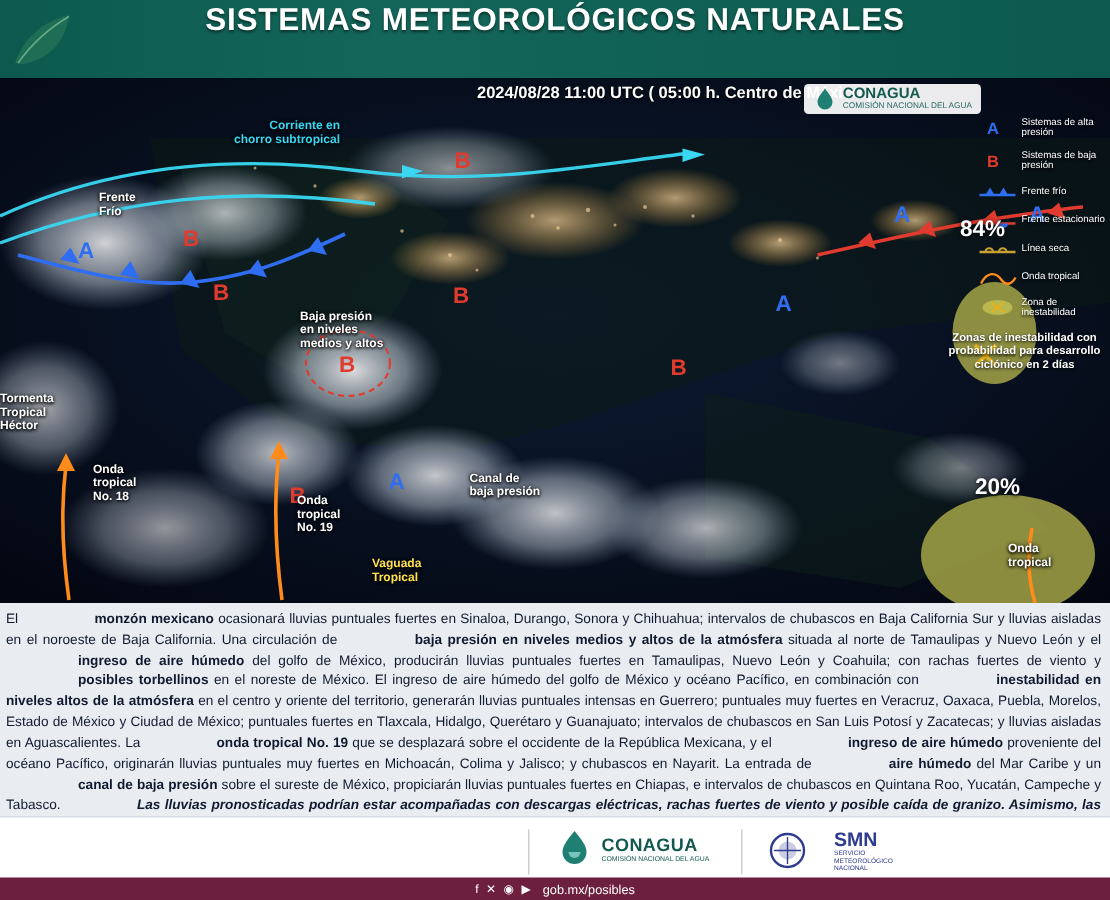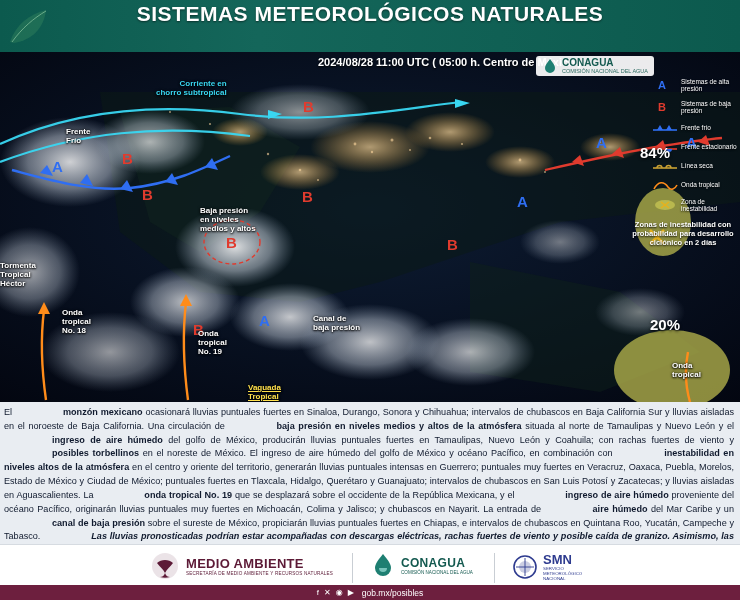--- a/index.html
+++ b/index.html
@@ -143,21 +143,21 @@
     position: absolute; top: 8px; height: 30px; width: 1px; background: #c9ced4;
   }
   .con-logo {
     position: absolute; left: 370px; top: 7px;
     display: flex; align-items: center; gap: 5px;
   }
   .con-logo .ctxt .c1 { font-size: 12px; font-weight: bold; color: #13594f; letter-spacing: .3px;}
   .con-logo .ctxt .c2 { font-size: 4.6px; color: #13594f; }
   .smn-logo {
     position: absolute; left: 512px; top: 7px;
-    display: flex; align-items: center; gap: 5px;
+    display: flex; align-items: center; gap: 18px;
   }
   .smn-logo .s1 { font-size: 13px; font-weight: bold; color: #2e3b8f; }
   .smn-logo .s2 { font-size: 4.4px; color: #2e3b8f; line-height: 1.1; }
 </style>
 </head>
 <body>
 
 <div id="page">
 
   <div class="header">
@@ -383,43 +383,32 @@
 en niveles
 medios y altos</div>
     <div class="ann white" style="left:62px;  top:257px;">Onda
 tropical
 No. 18</div>
     <div class="ann white" style="left:198px; top:278px;">Onda
 tropical
 No. 19</div>
     <div class="ann white" style="left:672px; top:310px;">Onda
 tropical</div>
-    <div class="ann yellow" style="left:248px; top:332px;text-decoration:underline;">Vaguada
+    <div class="ann yellow" style="left:248px; top:320px;">Vaguada
 Tropical</div>
     <div class="ann white" style="left:313px; top:263px;">Canal de
 baja presión</div>
     <div class="ann white" style="left:0px;   top:210px;">Tormenta
 Tropical
 Héctor</div>
   </div>
 
   <div class="bodytext">El <b>monzón mexicano</b> ocasionará lluvias puntuales fuertes en Sinaloa, Durango, Sonora y Chihuahua; intervalos de chubascos en Baja California Sur y lluvias aisladas en el noroeste de Baja California. Una circulación de <b>baja presión en niveles medios y altos de la atmósfera</b> situada al norte de Tamaulipas y Nuevo León y el <b>ingreso de aire húmedo</b> del golfo de México, producirán lluvias puntuales fuertes en Tamaulipas, Nuevo León y Coahuila; con rachas fuertes de viento y <b>posibles torbellinos</b> en el noreste de México. El ingreso de aire húmedo del golfo de México y océano Pacífico, en combinación con <b>inestabilidad en niveles altos de la atmósfera</b> en el centro y oriente del territorio, generarán lluvias puntuales intensas en Guerrero; puntuales muy fuertes en Veracruz, Oaxaca, Puebla, Morelos, Estado de México y Ciudad de México; puntuales fuertes en Tlaxcala, Hidalgo, Querétaro y Guanajuato; intervalos de chubascos en San Luis Potosí y Zacatecas; y lluvias aisladas en Aguascalientes. La <b>onda tropical No. 19</b> que se desplazará sobre el occidente de la República Mexicana, y el <b>ingreso de aire húmedo</b> proveniente del océano Pacífico, originarán lluvias puntuales muy fuertes en Michoacán, Colima y Jalisco; y chubascos en Nayarit. La entrada de <b>aire húmedo</b> del Mar Caribe y un <b>canal de baja presión</b> sobre el sureste de México, propiciarán lluvias puntuales fuertes en Chiapas, e intervalos de chubascos en Quintana Roo, Yucatán, Campeche y Tabasco. <i><b>Las lluvias pronosticadas podrían estar acompañadas con descargas eléctricas, rachas fuertes de viento y posible caída de granizo. Asimismo, las lluvias puntuales intensas podrían ocasionar encharcamientos, inundaciones y deslaves, así como incremento en los niveles de ríos y arroyos.</b></i></div>
 
   <div class="footer">
-    <div class="ma-logo">
-      <svg class="eagle" viewBox="0 0 30 30">
-        <circle cx="15" cy="15" r="13" fill="#5c1a36" opacity=".12"></circle>
-        <path d="M7 12 C11 8 19 8 23 12 C20 16 17 18 15 22 C13 18 10 16 7 12 Z" fill="#5c1a36"></path>
-        <path d="M15 22 C14 25 12 26 10 26 C13 27 17 27 20 26 C18 26 16 25 15 22 Z" fill="#5c1a36"></path>
-      </svg>
-      <div class="ma-txt">
-        <div class="t1">MEDIO AMBIENTE</div>
-        <div class="t2">SECRETARÍA DE MEDIO AMBIENTE Y RECURSOS NATURALES</div>
-      </div>
-    </div>
 
     <div class="divider-v" style="left:352px;"></div>
 
     <div class="con-logo">
       <svg width="26" height="26" viewBox="0 0 26 26">
         <path d="M13 2 C18 8 21 12 21 16 A8 8 0 0 1 5 16 C5 12 8 8 13 2 Z" fill="#1e7f72"></path>
         <path d="M9 16 a4 4 0 0 0 8 0" fill="#8fd6cd" opacity=".8"></path>
       </svg>
       <div class="ctxt">
         <div class="c1">CONAGUA</div>

